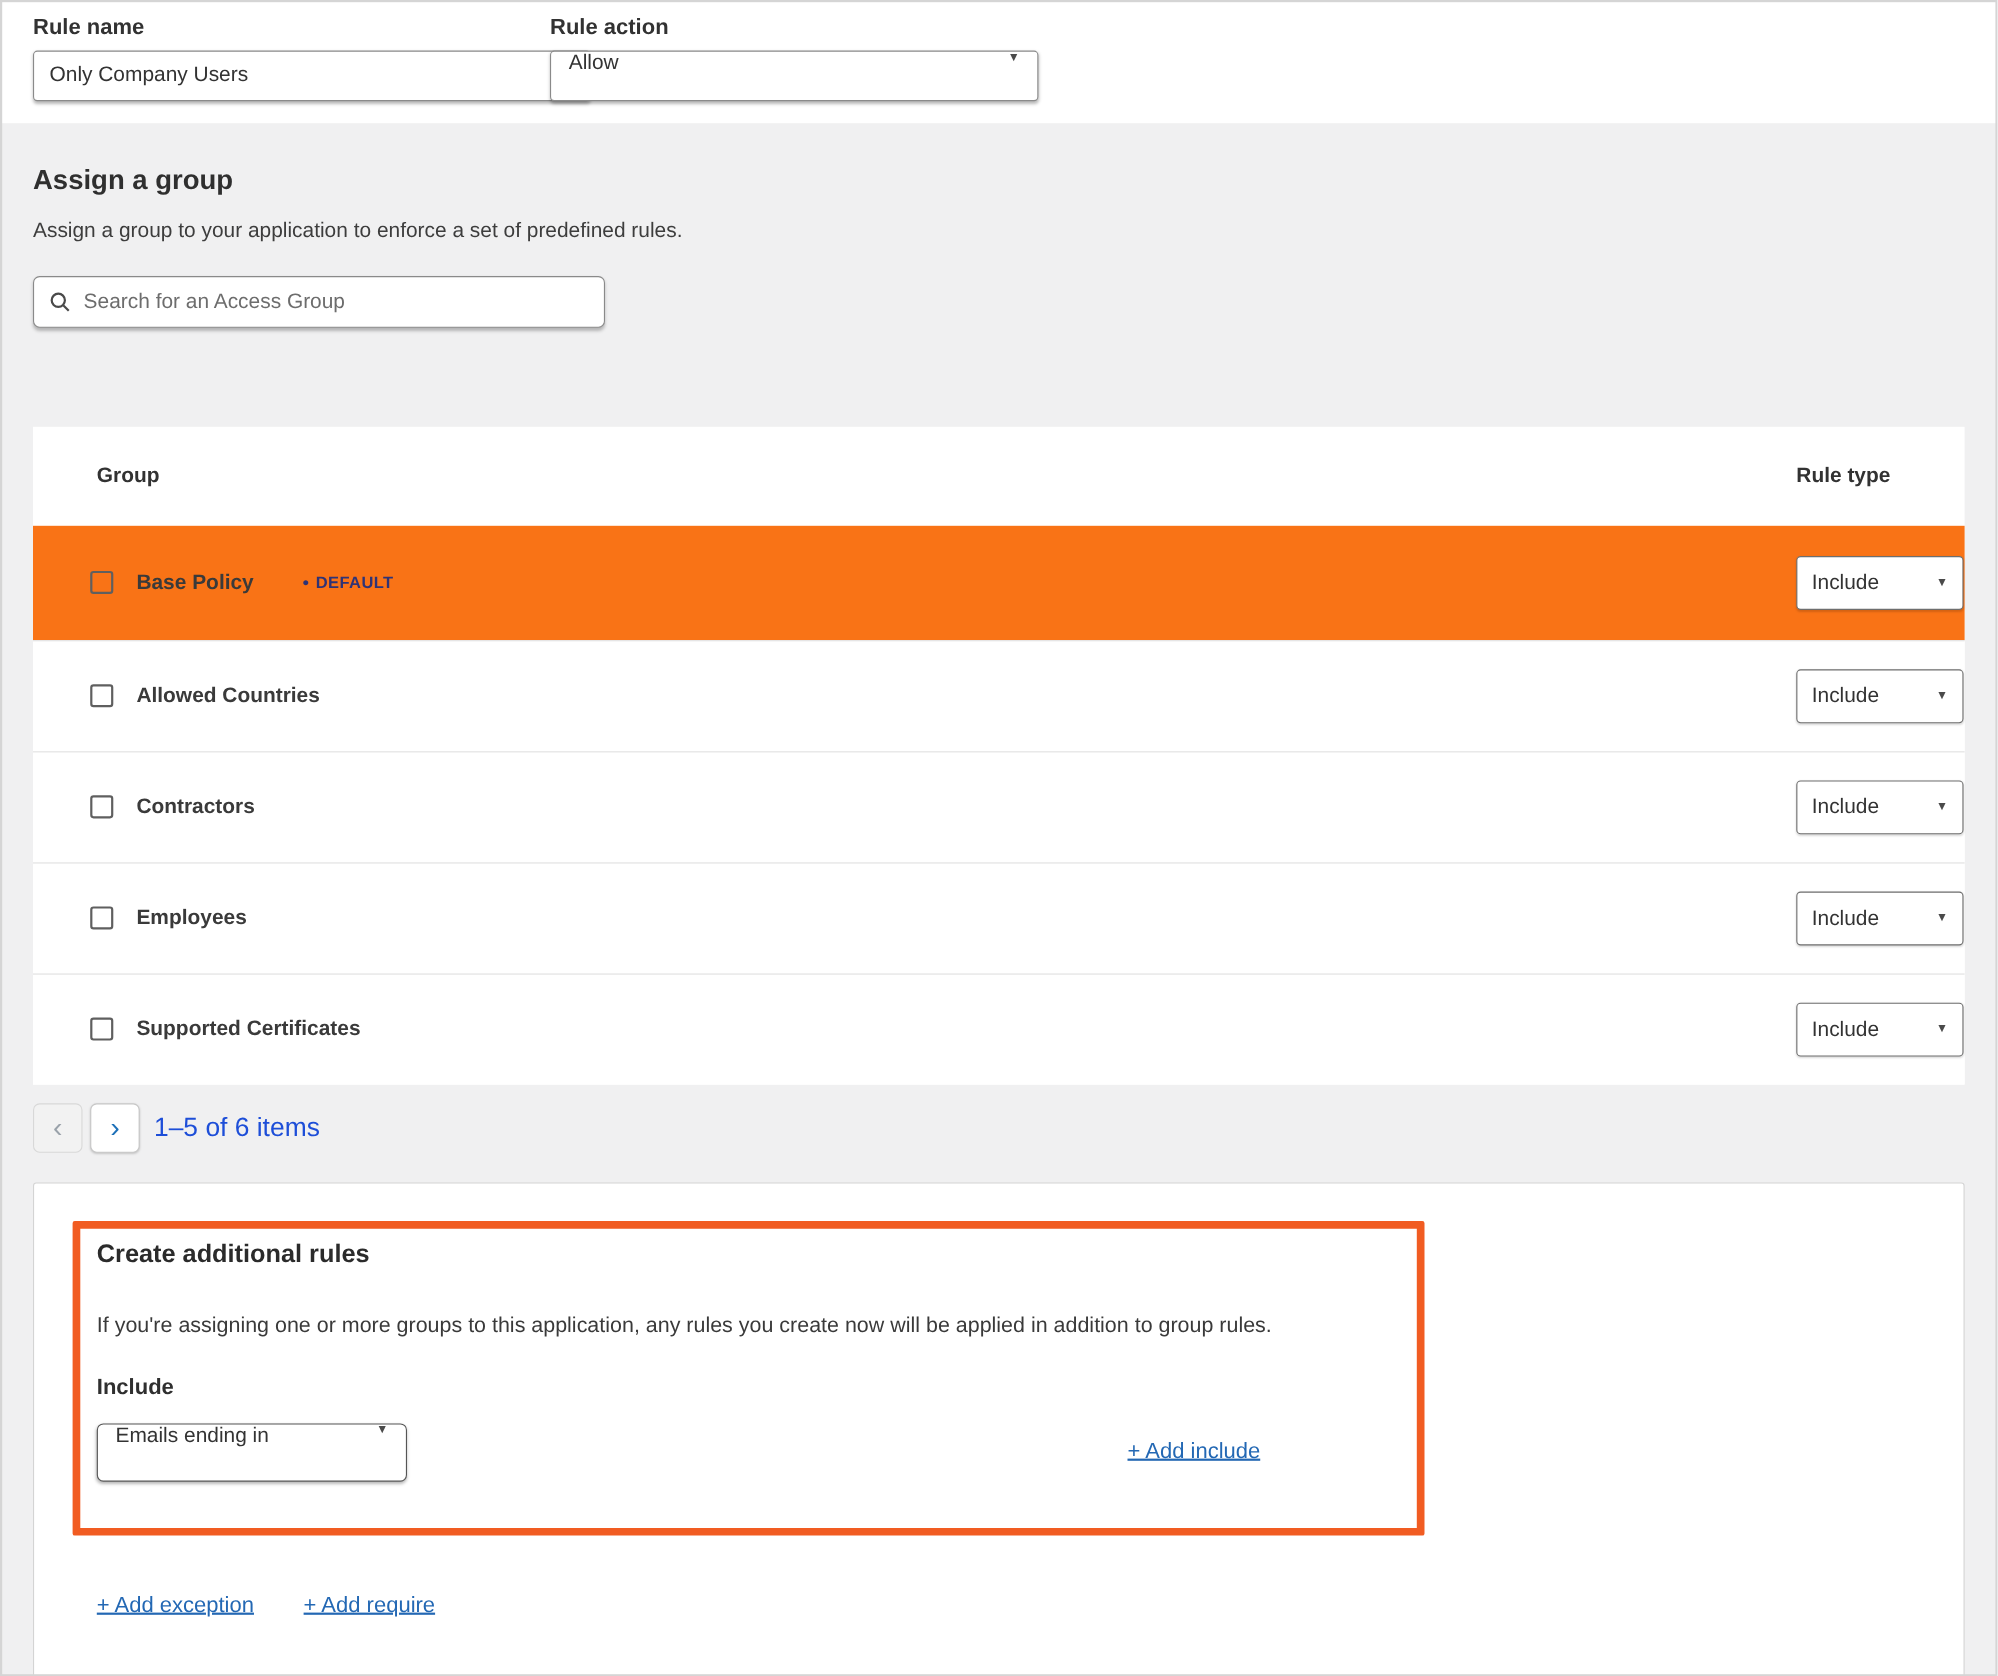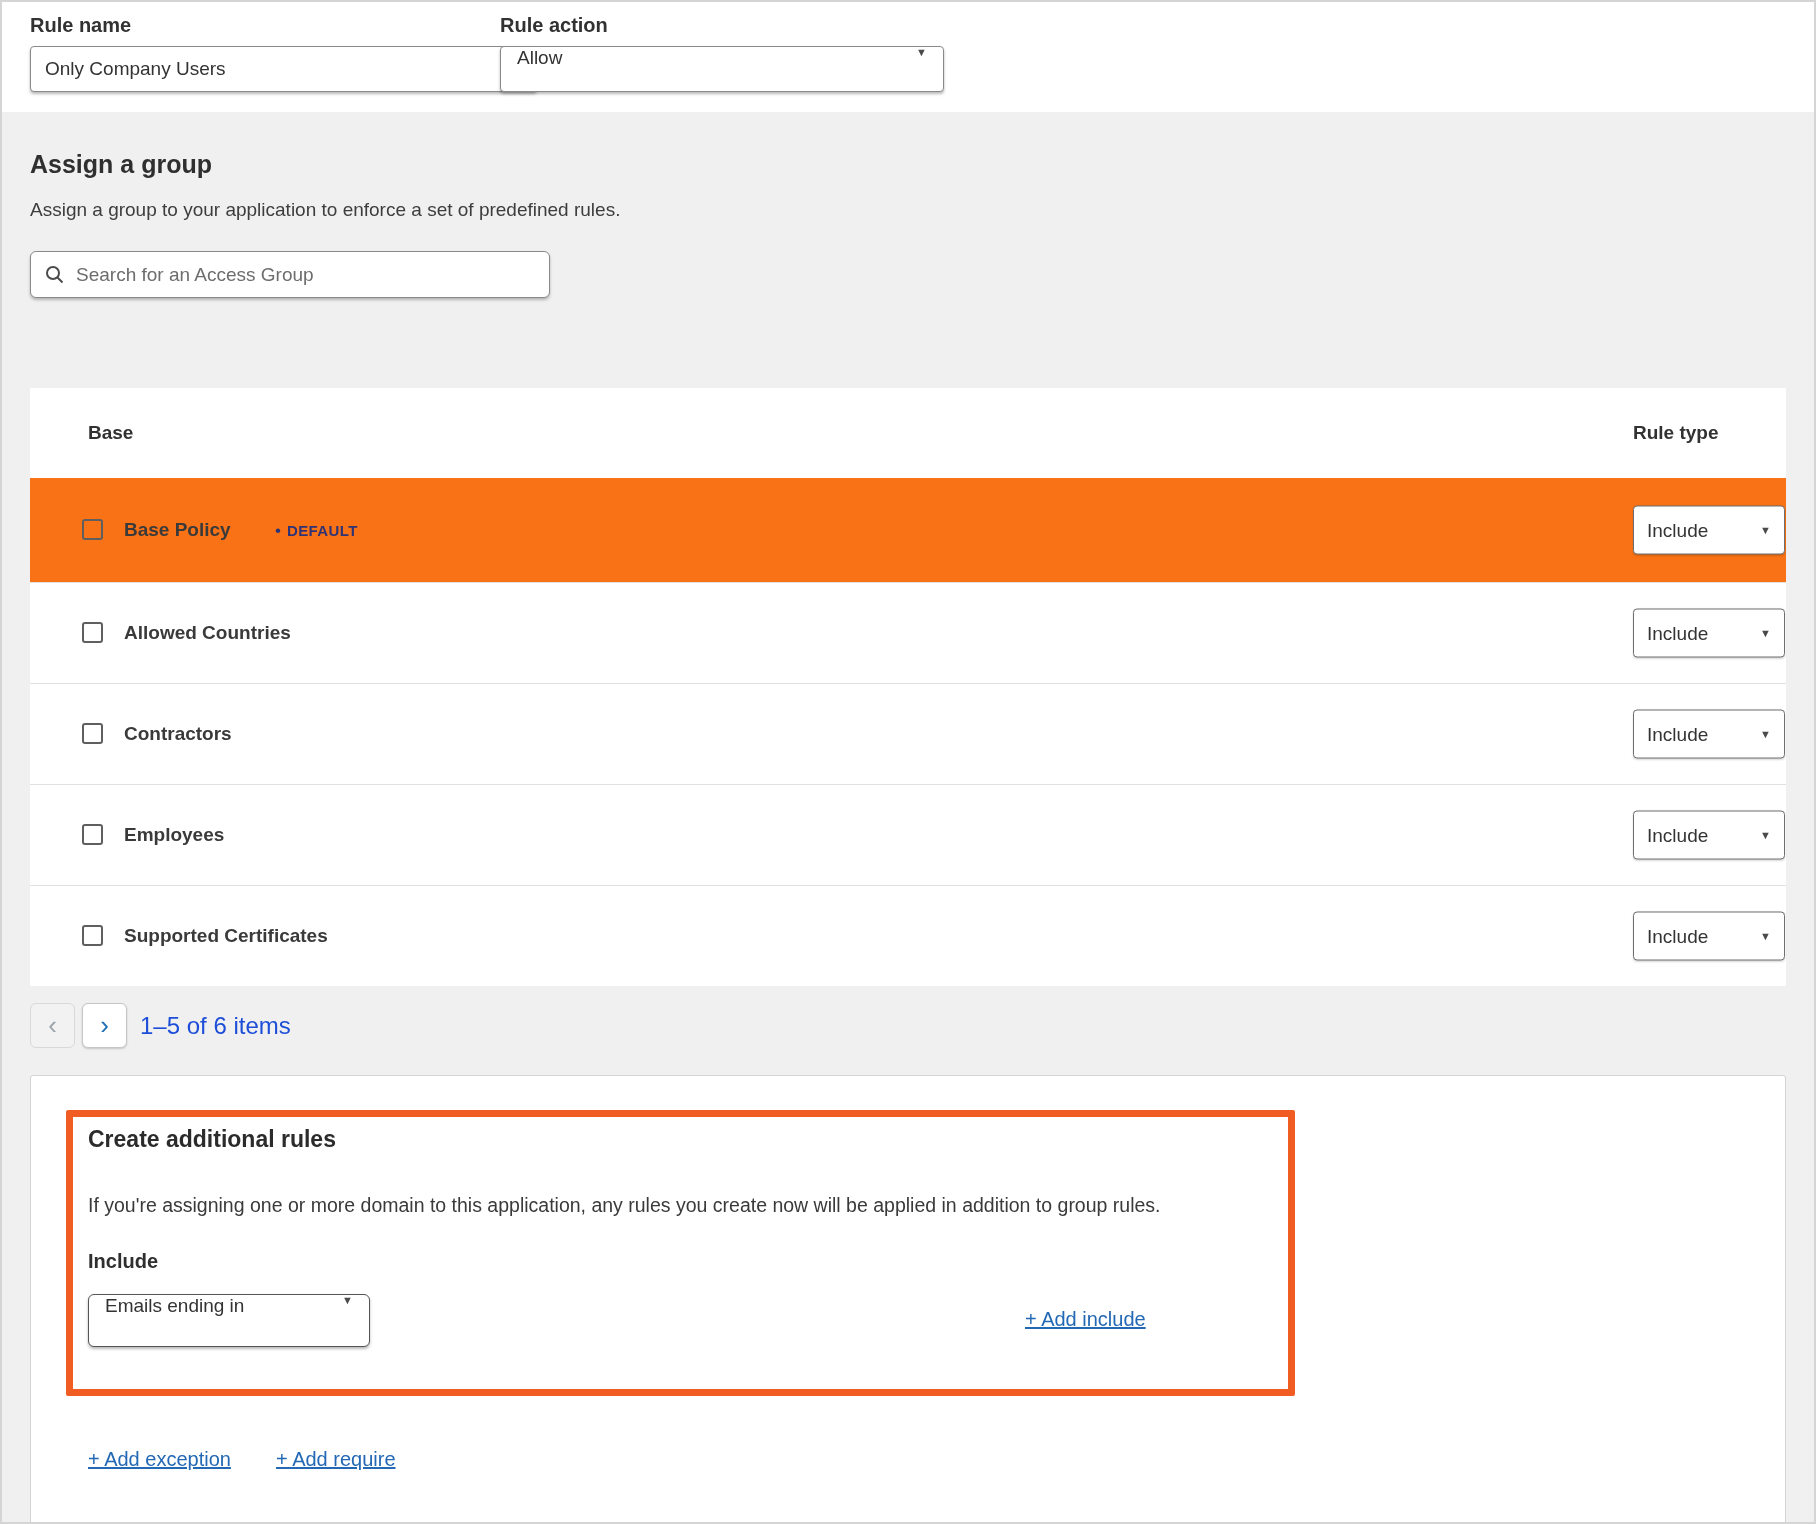--- a/index.html
+++ b/index.html
@@ -107,21 +107,21 @@
   <div class="searchbox">
     <svg width="19" height="19" viewBox="0 0 19 19">
       <circle cx="8" cy="8" r="6" fill="none" stroke="#4a4a4a" stroke-width="2"></circle>
       <line x1="12.5" y1="12.5" x2="17.5" y2="17.5" stroke="#4a4a4a" stroke-width="2"></line>
     </svg>
     <input type="text" placeholder="Search for an Access Group" style="">
   </div>
 
   <div class="gtable">
     <div class="thead">
-      <span class="th-name">Base</span>
+      <span class="th-name">Group</span>
       <span class="th-type">Rule type</span>
     </div>
 
     <div class="trow first">
       <span class="cb"></span>
       <span class="rowlabel">Base Policy</span>
       <span class="badge">
         <span class="bullet">•</span>
         <span class="badge-txt">DEFAULT</span>
       </span>
@@ -173,21 +173,21 @@
   </div>
   <div class="pagebtn btn-next">
     <span>›</span>
   </div>
   <div class="page-count">1–5 of 6 items</div>
 
   <div class="card"></div>
   <div class="highlight"></div>
 
   <div class="card-title">Create additional rules</div>
-  <div class="card-desc">If you're assigning one or more domain to this application, any rules you create now will be applied in addition to group rules.</div>
+  <div class="card-desc">If you're assigning one or more groups to this application, any rules you create now will be applied in addition to group rules.</div>
   <div class="include-label">Include</div>
 
   <div class="selectbox sel-emails">
     <span>Emails ending in</span>
     <span class="caret">▼</span>
   </div>
 
 
   <a class="bluelink lnk-add-include">+ Add include</a>
   <a class="bluelink lnk-add-exception">+ Add exception</a>

